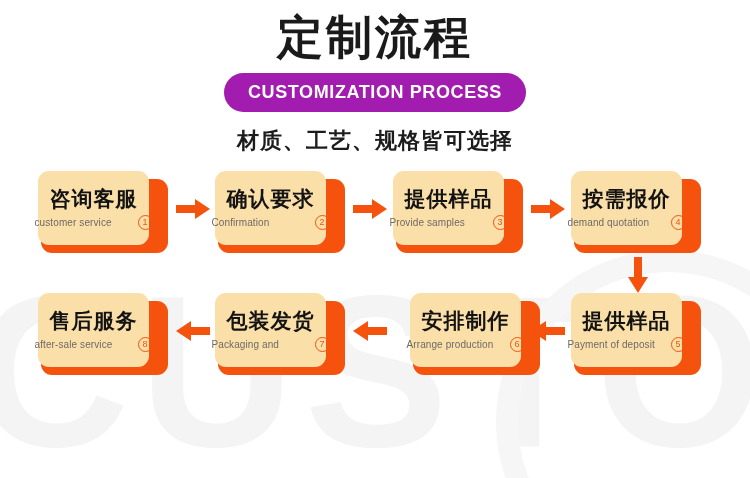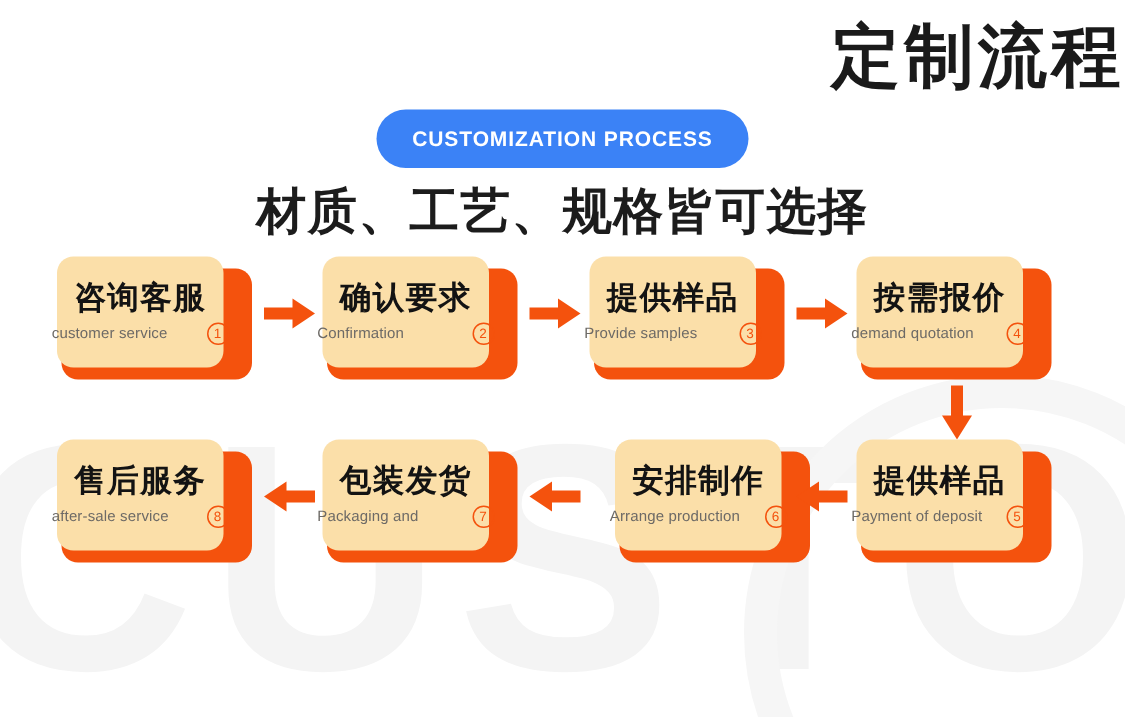--- a/index.html
+++ b/index.html
@@ -59,41 +59,40 @@
     padding-top: 8px;
   }
   .title-cn {
     font-family: "Liberation Sans", "DejaVu Sans", sans-serif;
     font-size: 46px;
     font-weight: bold;
     color: #1a1a1a;
     letter-spacing: 3px;
     line-height: 58px;
     margin: 0;
-    text-align: right;
   }
   .pill-wrap {
     margin-top: 7px;
     line-height: 0;
   }
   .pill {
     display: inline-block;
-    background: #3b82f6;
+    background: #a21caf;
     color: #ffffff;
-    font-size: 14px;
+    font-size: 18px;
     font-weight: bold;
     letter-spacing: 0.6px;
     padding: 10px 24px 11px 24px;
     border-radius: 22px;
     line-height: 18px;
   }
   .subtitle {
     margin-top: 14px;
-    font-family: Liberation Sans, sans-serif;
-    font-size: 33px;
+    font-family: Liberation Serif, serif;
+    font-size: 22px;
     font-weight: bold;
     color: #1c1c1c;
     letter-spacing: 1px;
     line-height: 30px;
   }
 
   
   .flow {
     position: relative;
     z-index: 2;

